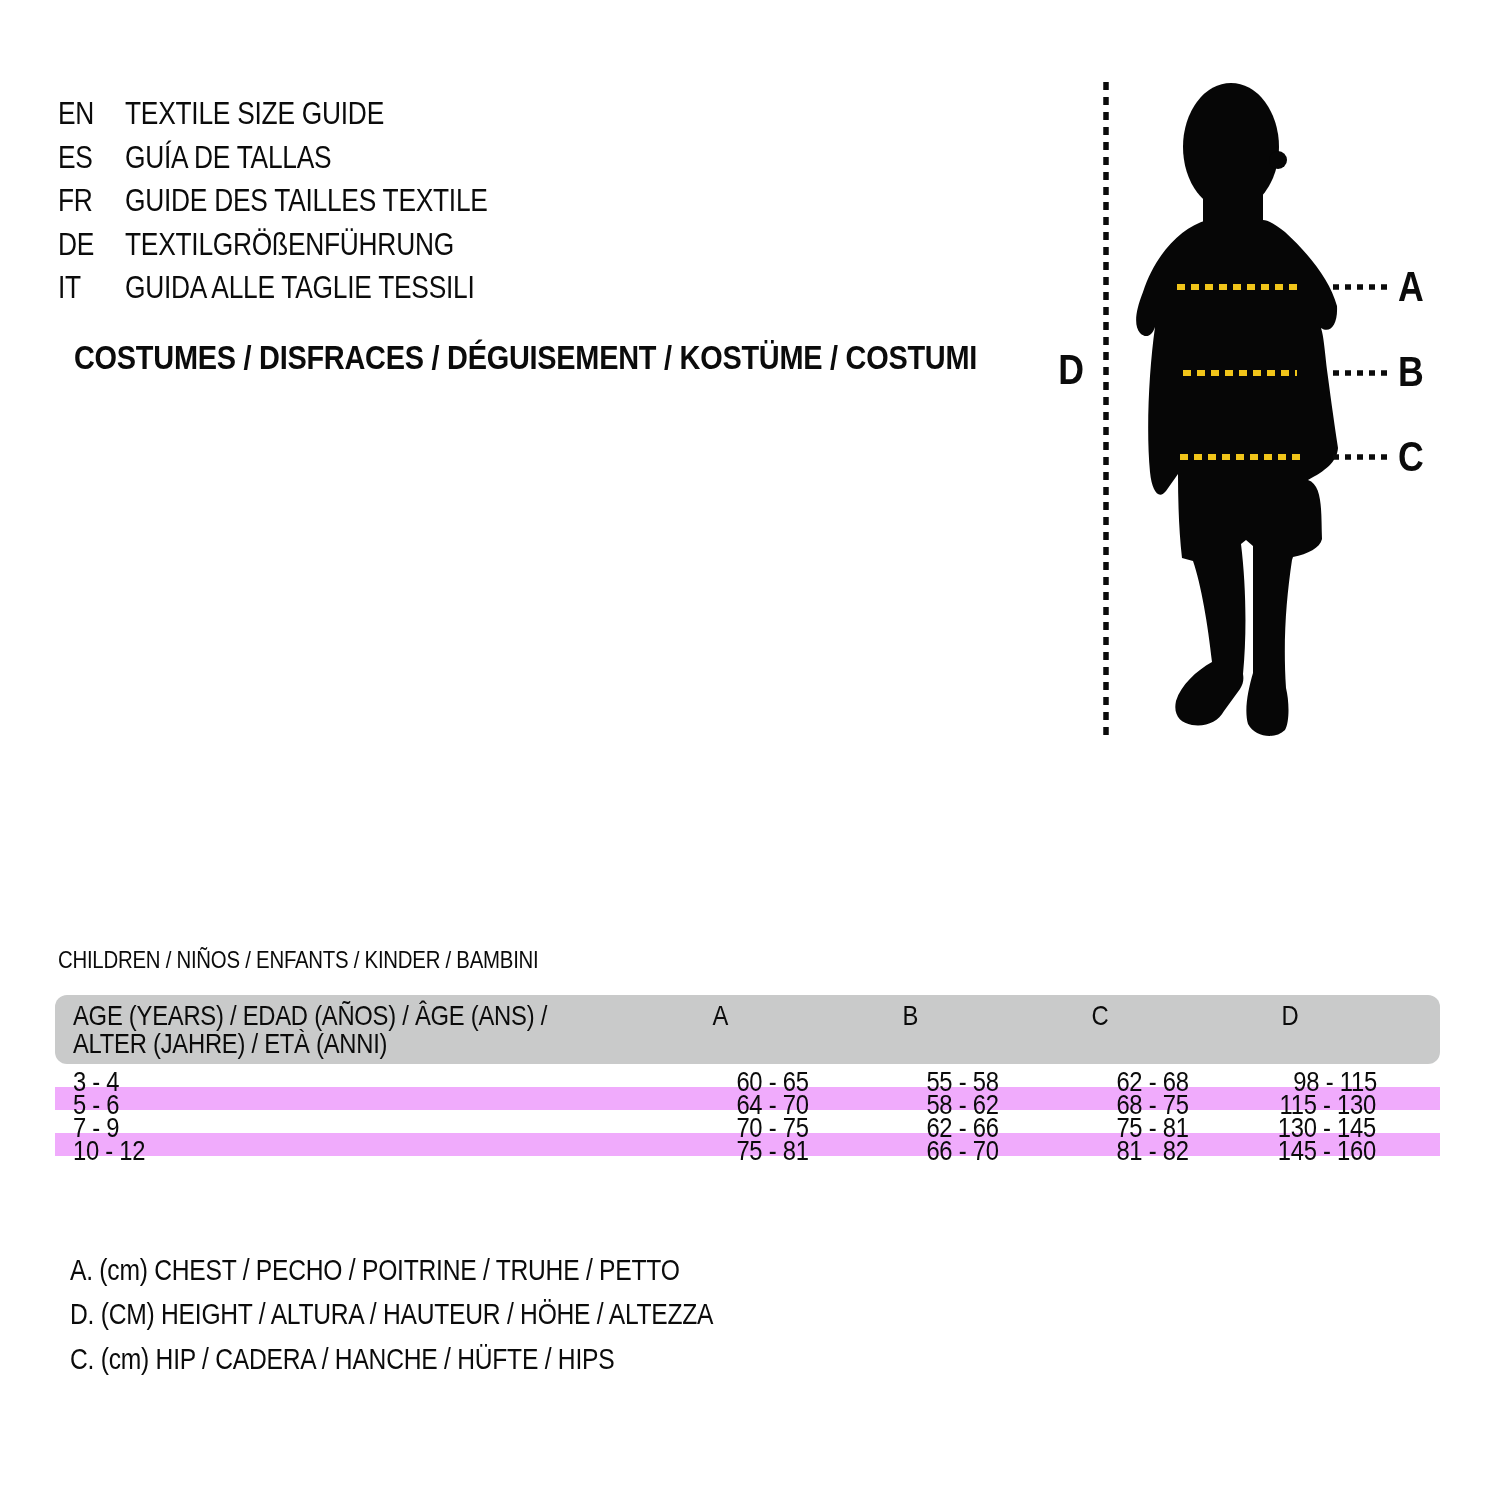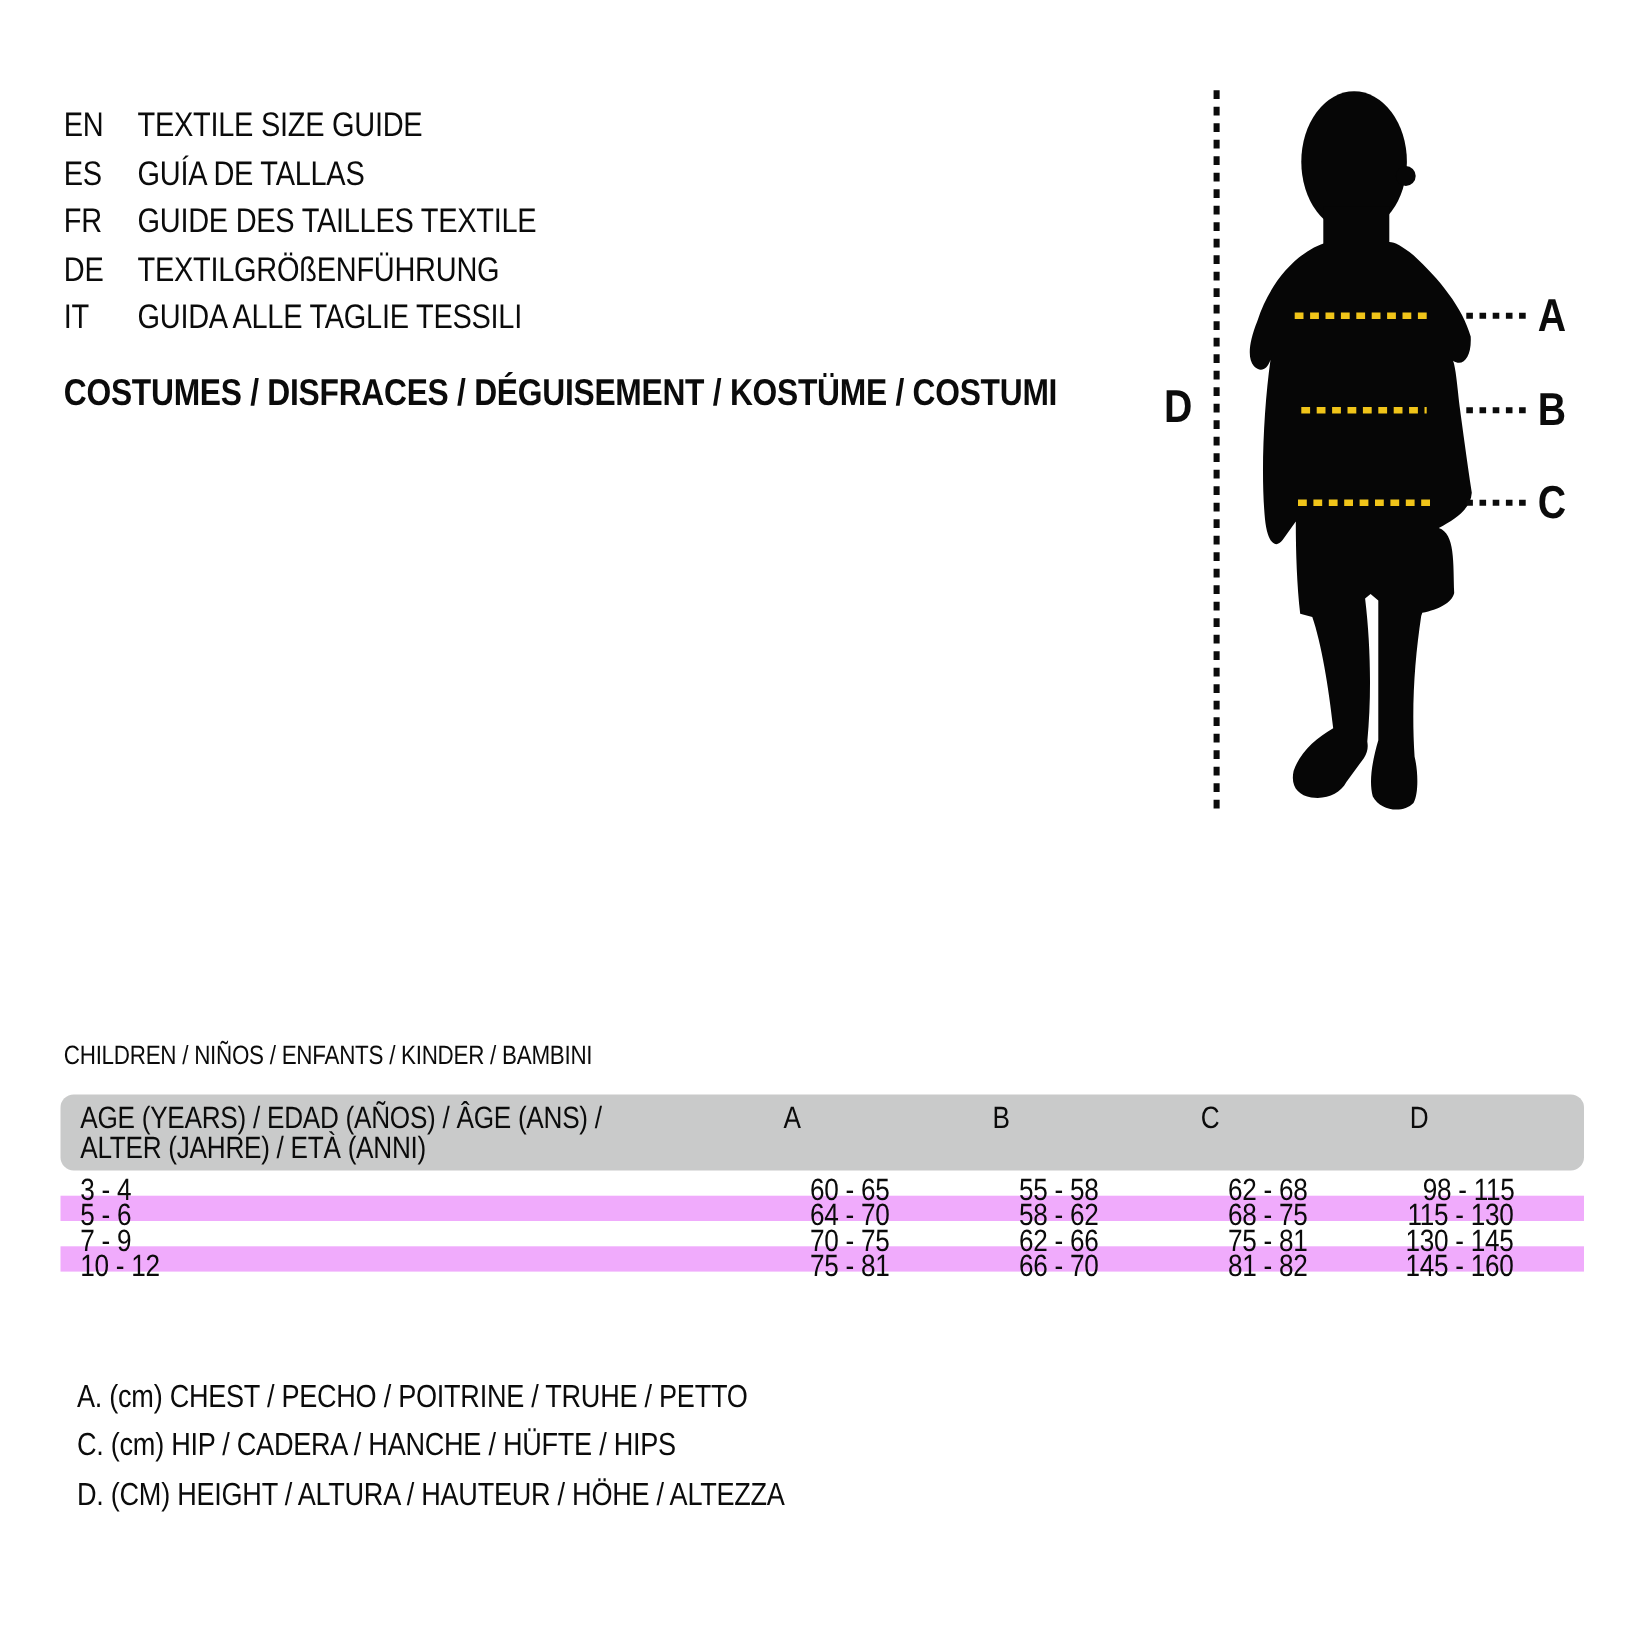--- a/index.html
+++ b/index.html
@@ -9,21 +9,21 @@
   }
   .cond{display:inline-block;transform:scaleX(0.85);transform-origin:0 50%;white-space:nowrap;}
   .cond-c{display:inline-block;transform:scaleX(0.85);transform-origin:50% 50%;white-space:nowrap;}
 
   
   .lang-list{position:absolute;left:58px;top:92px;}
   .lang-row{height:43.5px;line-height:43.5px;font-size:31px;white-space:nowrap;}
   .lang-code{display:inline-block;width:67px;}
 
   
-  .category{position:absolute;left:58px;top:337px;margin:0;font-size:34px;line-height:40px;font-weight:700;}
+  .category{position:absolute;left:74px;top:337px;margin:0;font-size:34px;line-height:40px;font-weight:700;}
 
   
   .figure{position:absolute;left:1040px;top:70px;width:420px;height:690px;}
   .figure svg{position:absolute;left:0;top:0;}
   .big-label{position:absolute;font-size:42px;line-height:42px;font-weight:700;}
   .label-a{left:358px;top:196px;}
   .label-b{left:358px;top:281px;}
   .label-c{left:358px;top:366px;}
   .label-d{left:7px;top:279px;width:48px;text-align:center;}
 
@@ -165,17 +165,17 @@
       <div class="age-c"><span class="cond">10 - 12</span></div>
       <div class="val"><span class="cond-c">75 - 81</span></div>
       <div class="val"><span class="cond-c">66 - 70</span></div>
       <div class="val"><span class="cond-c">81 - 82</span></div>
       <div class="val"><span class="cond-c">145 - 160</span></div>
     </div>
   </div>
 
   <div class="legend">
     <div class="legend-line"><span class="cond">A. (cm) CHEST / PECHO / POITRINE / TRUHE / PETTO</span></div>
+    <div class="legend-line"><span class="cond">D. (CM) HEIGHT / ALTURA / HAUTEUR / HÖHE / ALTEZZA</span></div>
     <div class="legend-line"><span class="cond">C. (cm) HIP / CADERA / HANCHE / HÜFTE / HIPS</span></div>
-    <div class="legend-line"><span class="cond">D. (CM) HEIGHT / ALTURA / HAUTEUR / HÖHE / ALTEZZA</span></div>
   </div>
 
 </div>
 
 </body></html>

